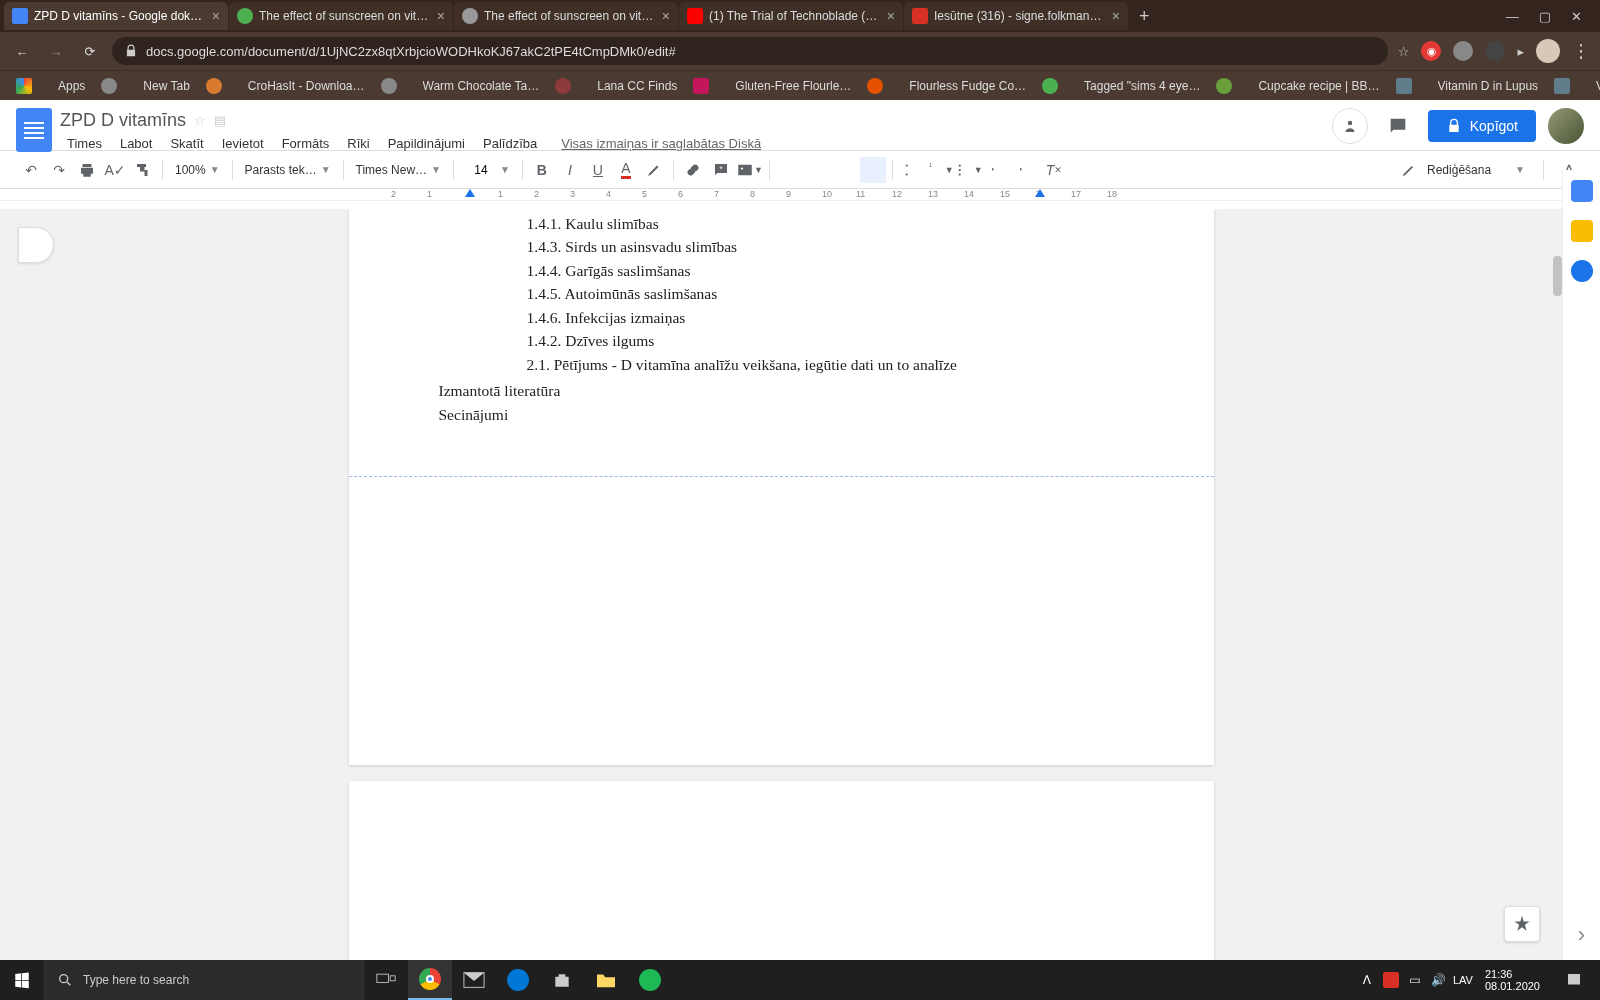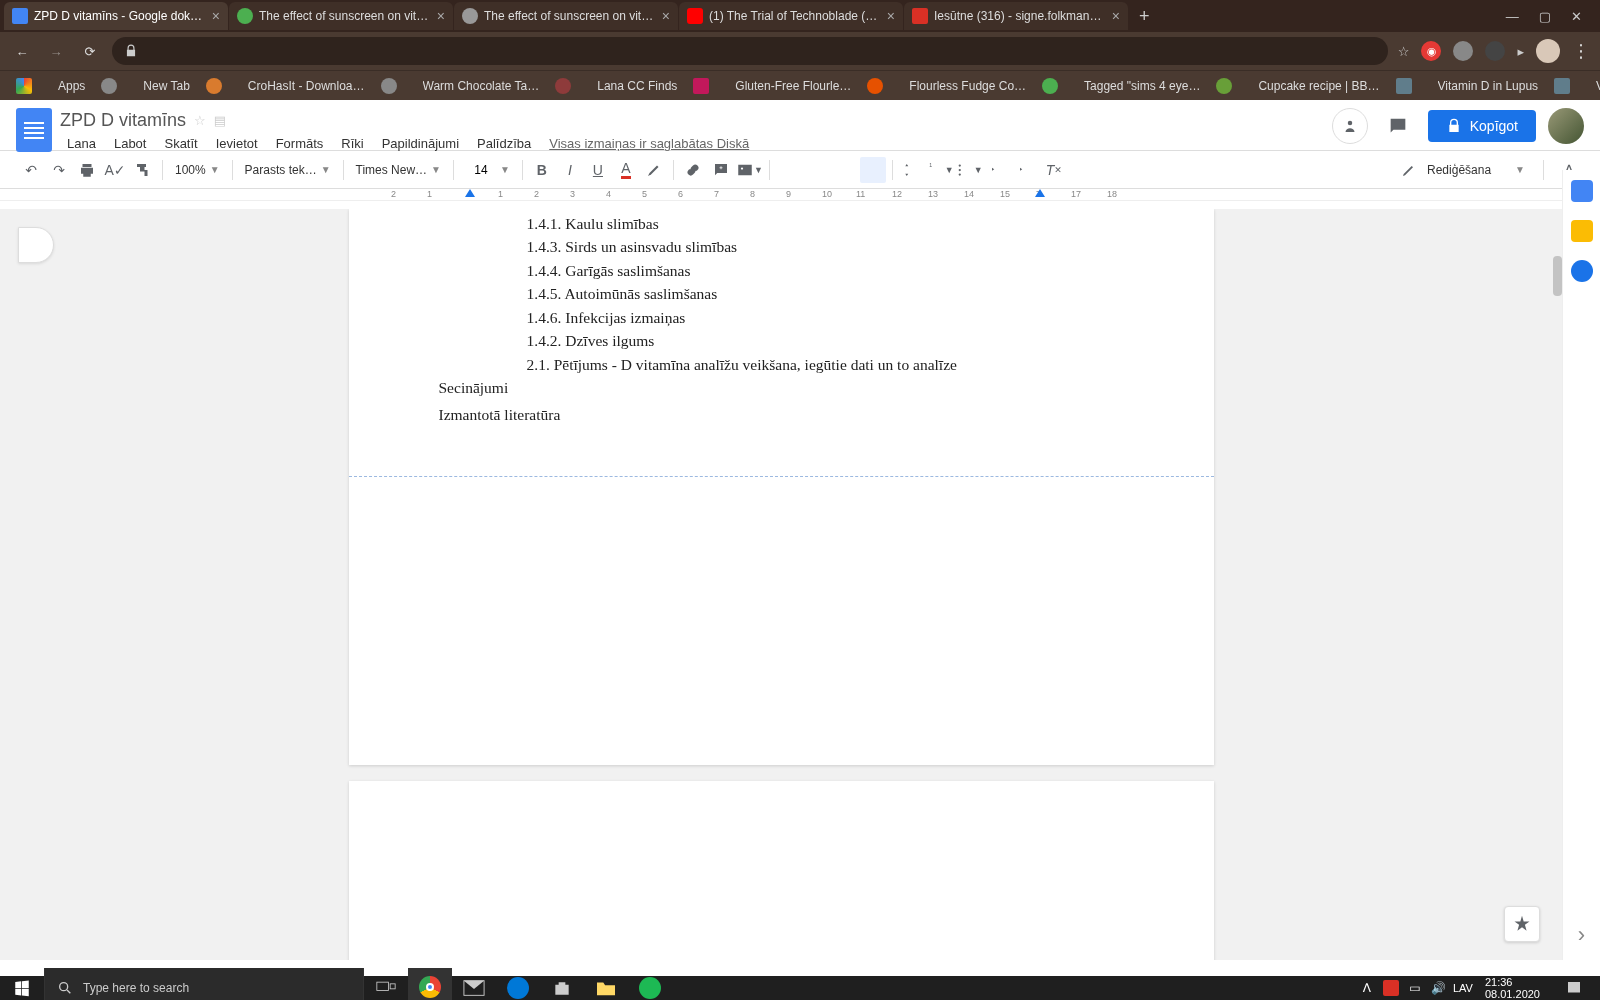--- a/index.html
+++ b/index.html
@@ -34,21 +34,21 @@
 
 .docs-hdr { background: #fff; height: 51px; display: flex; align-items: flex-start; padding: 8px 16px 0 16px; border-bottom: 1px solid #ddd; }
 .docs-logo { width: 36px; height: 44px; background: #4285f4; border-radius: 3px; margin-right: 8px; position: relative; cursor:pointer; display:flex; align-items:center; justify-content:center;}
 .docs-logo::before { content: ""; width: 20px; height: 2px; background: #fff; position: absolute; top: 14px; box-shadow: 0 5px 0 #fff, 0 10px 0 #fff, 0 15px 0 #fff; }
 .title-area { flex: 1; }
 .doc-title-row { display: flex; align-items: center; gap: 8px; height: 24px; }
 .doc-title { font-size: 18px; color: #555; }
 .star, .folder { color: #ccc; cursor: pointer; }
 .menus { display: flex; gap: 4px; margin-top: 2px; }
 .menu-it { padding: 2px 7px; font-size: 13px; color: #333; cursor: pointer; border-radius: 3px; }
-.menu-changes { text-decoration: underline; color: #666; }
+.menu-changes { text-decoration: underline; color: #666; margin-left: 6px; }
 .docs-hdr-right { display: flex; align-items: center; gap: 12px; }
 .hdr-circle-btn { width: 36px; height: 36px; border-radius: 50%; border: 1px solid #ddd; display: flex; align-items: center; justify-content: center; cursor: pointer; }
 .share-btn { background: #1a73e8; color: #fff; padding: 8px 18px; border-radius: 4px; font-size: 14px; font-weight: 500; display: flex; align-items: center; gap: 8px; cursor: pointer; }
 .user-av { width: 36px; height: 36px; border-radius: 50%; background: linear-gradient(135deg,#997,#453); cursor: pointer; }
 
 
 .toolbar { height: 38px; border-bottom: 1px solid #ddd; display: flex; align-items: center; padding: 0 18px; gap: 2px; }
 .tb-btn { height: 26px; min-width: 26px; display: flex; align-items: center; justify-content: center; cursor: pointer; color: #5f6368; border-radius: 2px; font-size: 14px; }
 .tb-sep { width: 1px; height: 20px; background: #ddd; margin: 0 4px; }
 .tb-sel { display: flex; align-items: center; padding: 0 6px; gap: 4px; font-size: 12px; color: #333; cursor: pointer; height:26px;}
@@ -78,21 +78,21 @@
 .explore-btn { position: absolute; bottom: 18px; right: 22px; width: 36px; height: 36px; background: #fff; border: 1px solid #ddd; border-radius: 4px; display: flex; align-items: center; justify-content: center; cursor: pointer; box-shadow: 0 1px 3px rgba(0,0,0,.15); }
 
 
 .side-panel { position: absolute; top: 170px; right: 0; width: 38px; bottom: 40px; background: #fff; border-left: 1px solid #eee; display: flex; flex-direction: column; align-items: center; padding-top: 10px; gap: 18px; }
 .side-ic { width: 22px; height: 22px; border-radius: 4px; cursor: pointer; }
 
 
 .scrollthumb { position: absolute; right: 38px; top: 256px; width: 9px; height: 40px; background: #c3c3c3; border-radius: 4px; }
 
 
-.taskbar { position: absolute; bottom: 0; left: 0; right: 0; height: 24px; background: #1f1f1f; display: flex; align-items: center; color: #fff; font-size: 12px; }
+.taskbar { position: absolute; bottom: 0; left: 0; right: 0; height: 40px; background: #1f1f1f; display: flex; align-items: center; color: #fff; font-size: 12px; }
 .win-btn { width: 44px; height: 40px; display: flex; align-items: center; justify-content: center; cursor: pointer; }
 .search-box { display: flex; align-items: center; background: #2b2b2b; height: 40px; flex: 0 0 320px; padding: 0 12px; gap: 10px; color: #ccc; border-left:1px solid #333; border-right:1px solid #333;}
 .tb-app { width: 44px; height: 40px; display: flex; align-items: center; justify-content: center; cursor: pointer; }
 .tb-app.active { border-bottom: 2px solid #76b9ed; background: #333; }
 .tray { margin-left: auto; display: flex; align-items: center; gap: 8px; padding: 0 6px; }
 .tray-time { text-align: left; line-height: 1.1; font-size: 11px; padding: 0 6px; }
 .tray-ic { width: 16px; height: 16px; display: flex; align-items: center; justify-content: center; }
 .notif { width: 40px; height: 40px; display: flex; align-items: center; justify-content: center; cursor: pointer; }
 </style>
 </head>
@@ -134,20 +134,21 @@
   </div>
 
   <div class="address-bar-row">
     <div class="nav-btn">←</div>
     <div class="nav-btn" style="opacity:.5">→</div>
     <div class="nav-btn">⟳</div>
     <div class="address-bar">
       <svg class="addr-icon" viewBox="0 0 24 24" fill="currentColor">
           <path d="M6 10V7a6 6 0 1112 0v3h1v11H5V10h1zm2 0h8V7a4 4 0 10-8 0v3z"></path>
         </svg>
+      <span>docs.google.com/document/d/1UjNC2zx8qtXrbjcioWODHkoKJ67akC2tPE4tCmpDMk0/edit#</span>
     </div>
     <div class="right-icons">
       <span style="color:#ccc">☆</span>
       <span class="ico" style="background:#e53935;color:#fff;font-size:11px">◉</span>
       <span class="ico" style="background:#888"></span>
       <span class="ico" style="background:#444"></span>
       <span style="color:#ccc">▸</span>
       <span class="avatar"></span>
       <span class="dots">⋮</span>
     </div>
@@ -203,21 +204,21 @@
 
 <div class="docs-hdr">
   <div class="docs-logo"></div>
   <div class="title-area">
     <div class="doc-title-row">
       <span class="doc-title">ZPD D vitamīns</span>
       <span class="star">☆</span>
       <span class="folder">▤</span>
     </div>
     <div class="menus">
-      <span class="menu-it">Lana</span>
+      <span class="menu-it">Times</span>
       <span class="menu-it">Labot</span>
       <span class="menu-it">Skatīt</span>
       <span class="menu-it">Ievietot</span>
       <span class="menu-it">Formāts</span>
       <span class="menu-it">Rīki</span>
       <span class="menu-it">Papildinājumi</span>
       <span class="menu-it">Palīdzība</span>
       <span class="menu-it menu-changes">Visas izmaiņas ir saglabātas Diskā</span>
     </div>
   </div>
@@ -416,22 +417,22 @@
       </svg>
   </div>
   <div class="page first">
     <div class="doc-line ind-1">1.4.1. Kaulu slimības</div>
     <div class="doc-line ind-1">1.4.3. Sirds un asinsvadu slimības</div>
     <div class="doc-line ind-1">1.4.4. Garīgās saslimšanas</div>
     <div class="doc-line ind-1">1.4.5. Autoimūnās saslimšanas</div>
     <div class="doc-line ind-1">1.4.6. Infekcijas izmaiņas</div>
     <div class="doc-line ind-1">1.4.2. Dzīves ilgums</div>
     <div class="doc-line ind-1" style="text-align:justify">2.1. Pētījums - D vitamīna analīžu veikšana, iegūtie dati un to analīze</div>
+    <div class="doc-line" style="margin-top:4px">Izmantotā literatūra</div>
     <div class="doc-line">Secinājumi</div>
-    <div class="doc-line" style="margin-top:4px">Izmantotā literatūra</div>
     <div class="page-break-line"></div>
   </div>
   <div class="page second"></div>
   <div class="explore-btn">
     <svg width="20" height="20" viewBox="0 0 24 24" fill="#5f6368">
         <path d="M12 2l2 7h7l-5.5 4 2 7L12 16l-5.5 4 2-7L3 9h7z"></path>
       </svg>
   </div>
 </div>
 

